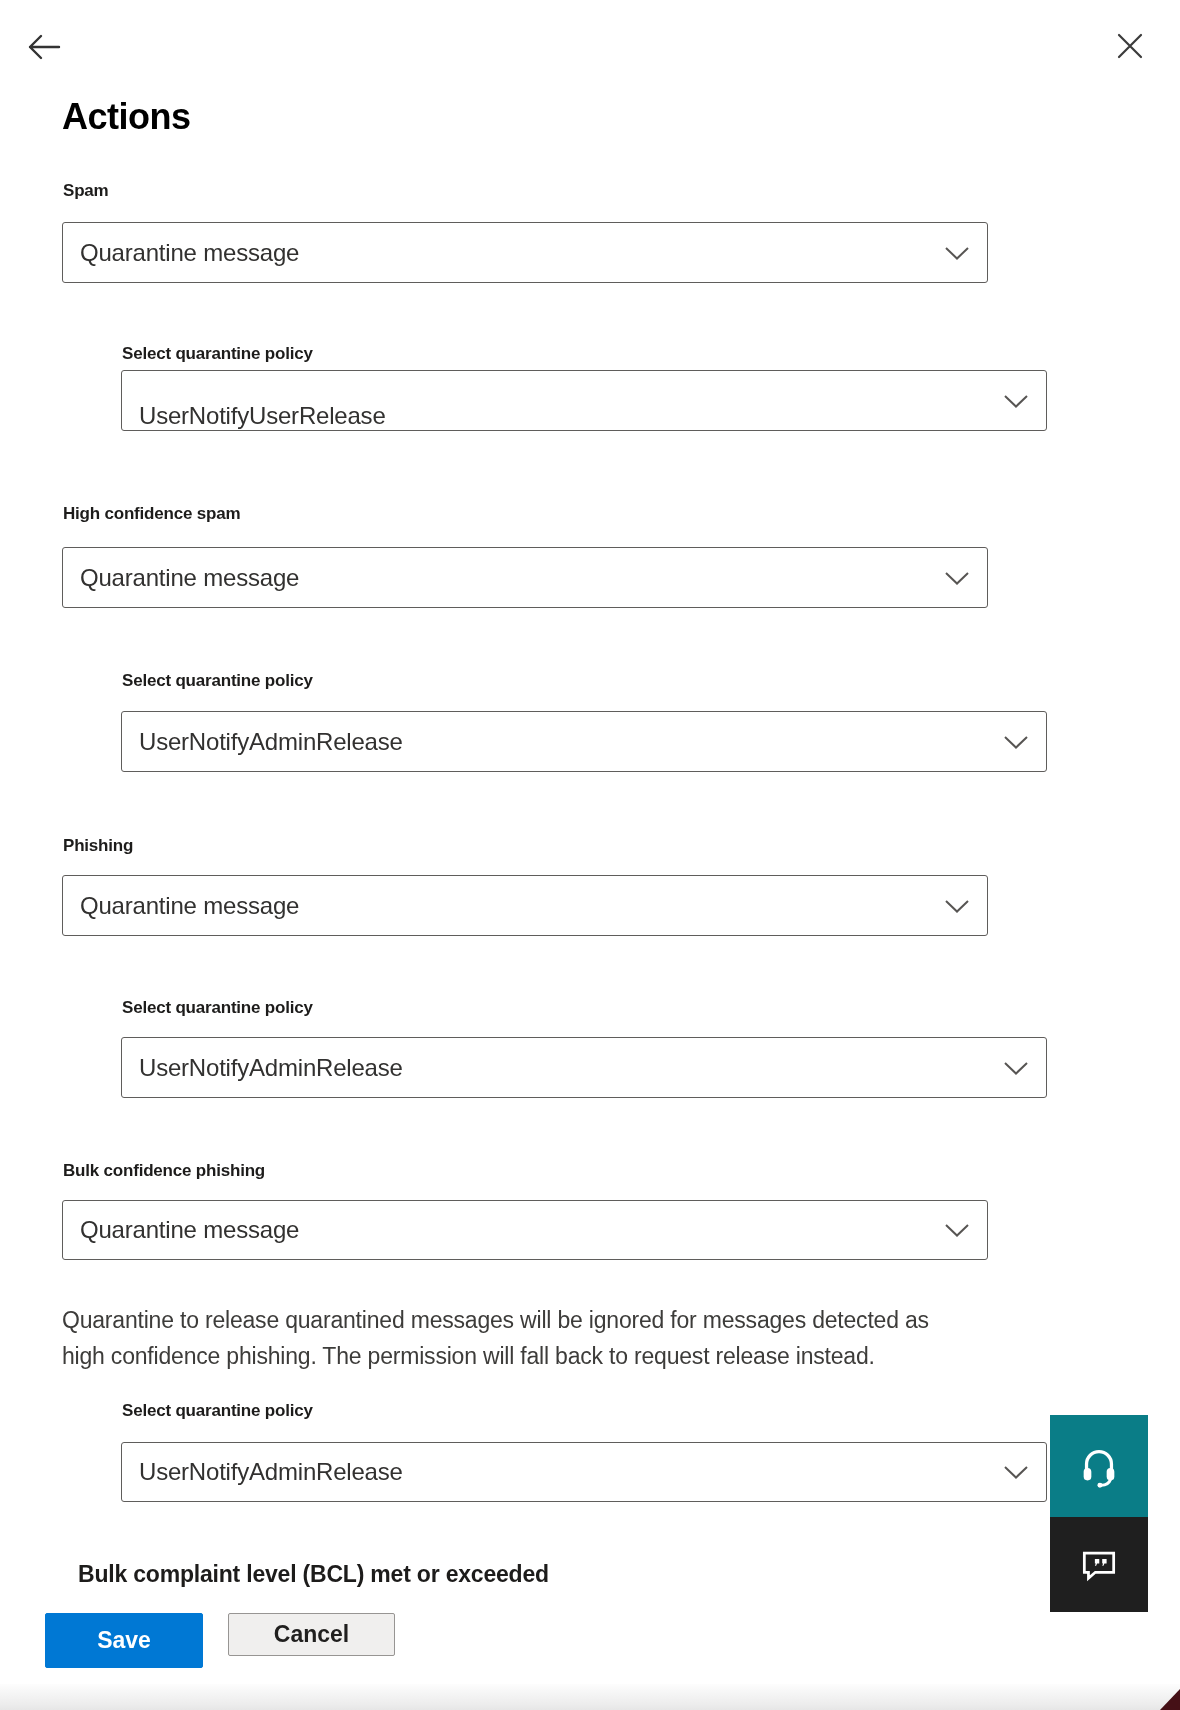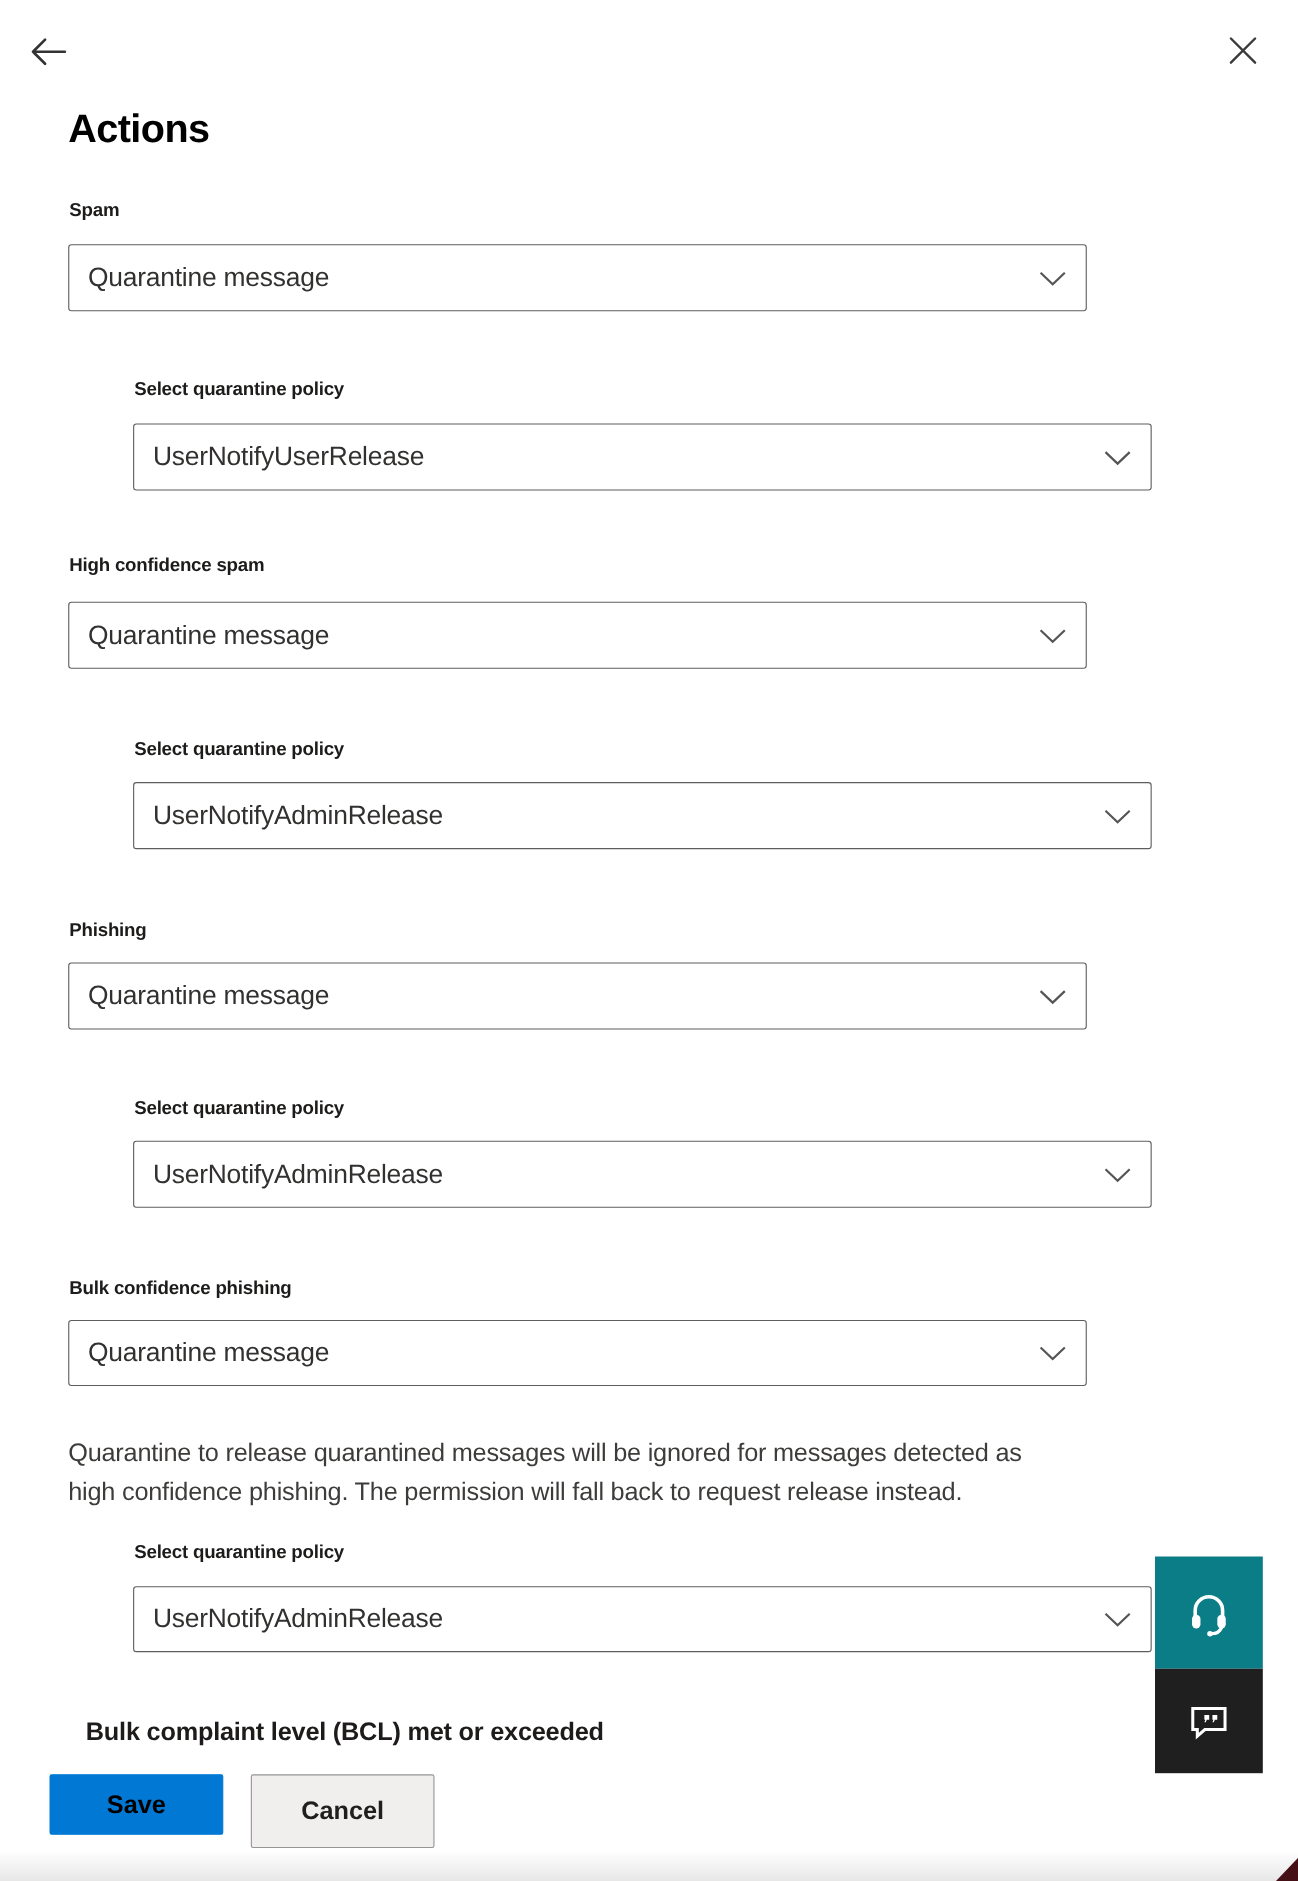--- a/index.html
+++ b/index.html
@@ -46,24 +46,24 @@
     font-size:23px; font-weight:600; color:#1d1c1b; line-height:32px;
     white-space:nowrap;
   }
   .btn {
     position:absolute; box-sizing:border-box; font-family:inherit;
     font-size:23px; font-weight:600; cursor:pointer; border-radius:2px;
     display:flex; align-items:center; justify-content:center;
   }
   #save-btn {
     left:45px; top:1613px; width:158px; height:55px;
-    background:var(--accent,#0078d4); color:#000000; border:1px solid var(--accent,#0078d4);
+    background:var(--accent,#0078d4); color:#ffffff; border:1px solid var(--accent,#0078d4);
   }
   #cancel-btn {
-    left:228px; top:1613px; width:167px; height:67px;
+    left:228px; top:1613px; width:167px; height:43px;
     background:#f0efee; color:#201f1e; border:1px solid #979593;
   }
   .side-btn {
     position:absolute; left:1050px; width:98px; border:none; cursor:pointer;
     display:flex; align-items:center; justify-content:center; padding:0;
   }
   #help-btn    { top:1415px; height:102px; background:var(--help-teal,#0a7d87); }
   #feedback-btn{ top:1517px; height:95px;  background:var(--feedback-dark,#1f1f1f); }
   .bottom-band {
     position:absolute; left:0; top:1684px; width:1180px; height:26px;
@@ -94,21 +94,21 @@
 
   <div class="lbl" style="left:63px; top:181px;">Spam</div>
   <div class="dd" style="left:62px; top:222px;">
     <span class="val">Quarantine message</span>
     <svg class="chev" width="26" height="15" viewBox="0 0 26 15">
       <path d="M2 2 L13 12.5 L24 2" fill="none" stroke="#575553" stroke-width="2"></path>
     </svg>
   </div>
 
   <div class="lbl" style="left:122px; top:344px;">Select quarantine policy</div>
-  <div class="dd" style="left:121px; top:385px;">
+  <div class="dd" style="left:121px; top:370px;align-items:flex-end;">
     <span class="val">UserNotifyUserRelease</span>
     <svg class="chev" width="26" height="15" viewBox="0 0 26 15">
       <path d="M2 2 L13 12.5 L24 2" fill="none" stroke="#575553" stroke-width="2"></path>
     </svg>
   </div>
 
   <div class="lbl" style="left:63px; top:504px;">High confidence spam</div>
   <div class="dd" style="left:62px; top:547px;">
     <span class="val">Quarantine message</span>
     <svg class="chev" width="26" height="15" viewBox="0 0 26 15">

